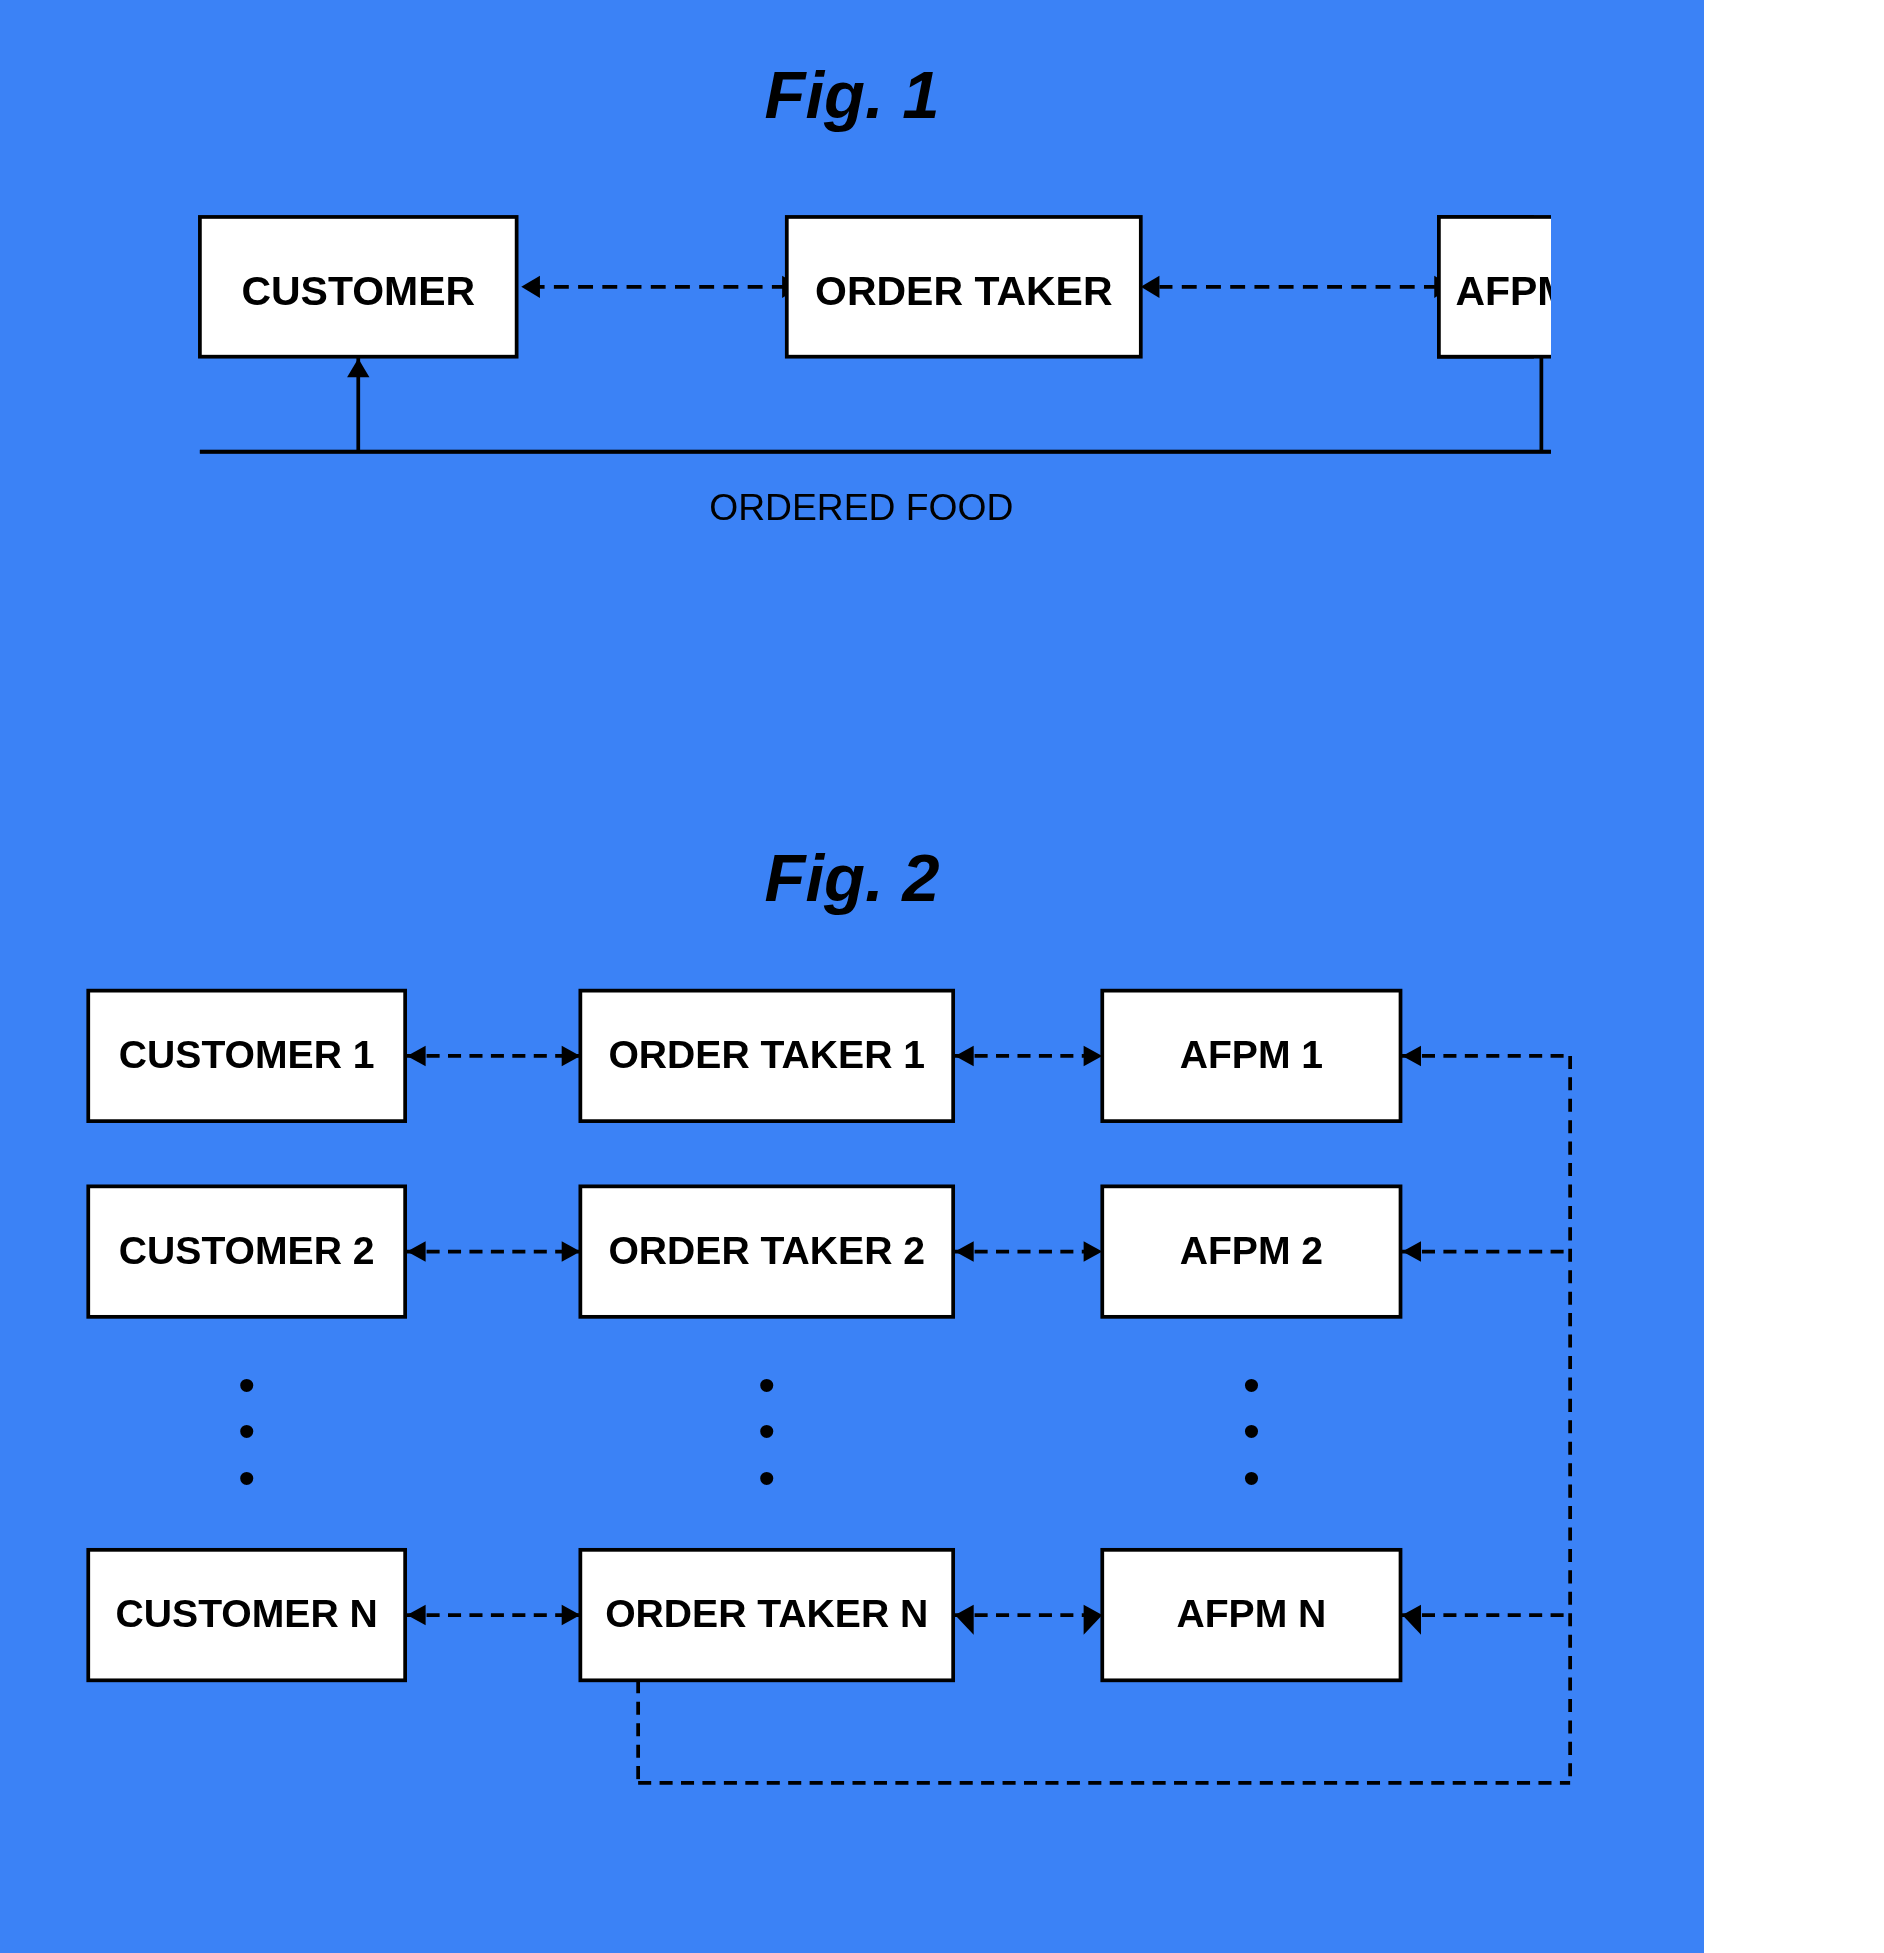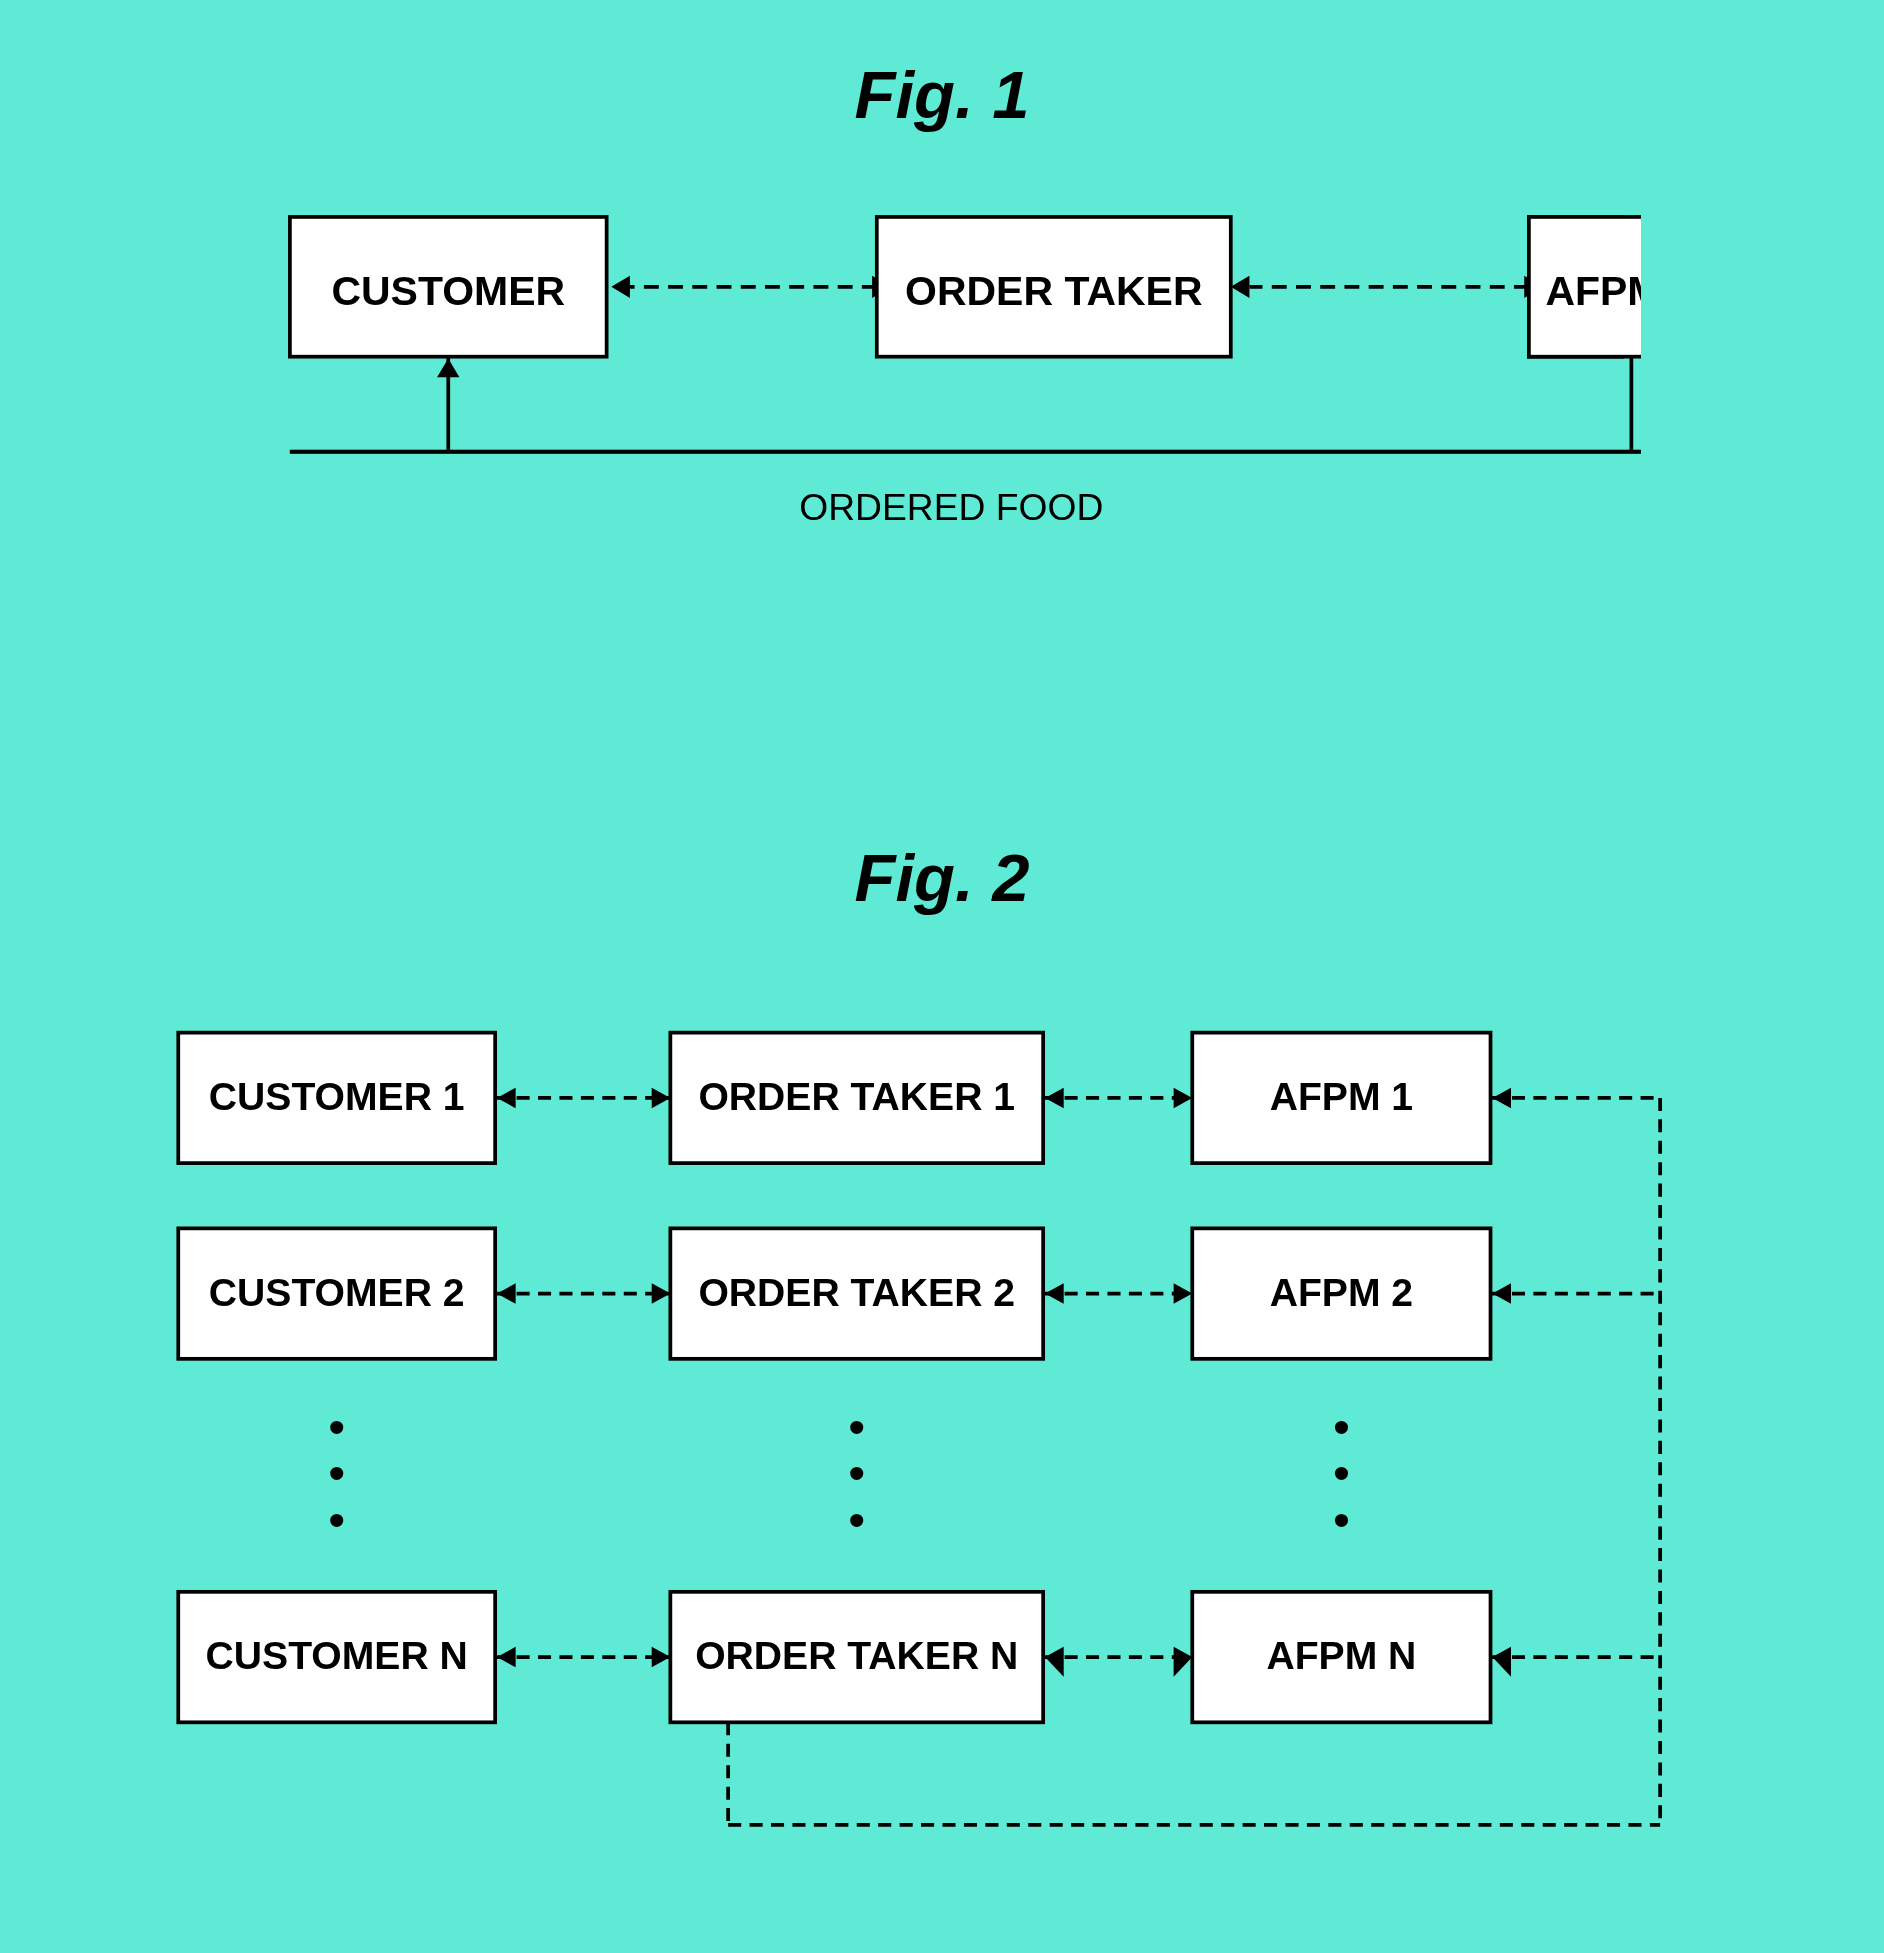--- a/index.html
+++ b/index.html
@@ -6,23 +6,23 @@
     body {
       background: #ffffff;
       font-family: Arial, Helvetica, sans-serif;
       width: 1884px;
       min-height: 1953px;
       position: relative;
       overflow: hidden;
     }
 
     .page {
-      width: 1884px;
+      width: 1704px;
       min-height: 1953px;
-      background: #5eead4;
+      background: #3b82f6;
       position: relative;
     }
 
     
     .fig1-container {
       position: absolute;
       top: 56px;
       left: 0;
       right: 0;
       display: flex;
@@ -46,21 +46,20 @@
 
     
     .fig2-container {
       position: absolute;
       top: 839px;
       left: 0;
       right: 0;
       display: flex;
       flex-direction: column;
       align-items: center;
-      gap: 42px;
     }
 
     .fig2-svg-container {
       position: relative;
       width: 1585px;
       height: 932px;
       text-align: right;
     }
   </style>
 </head>

